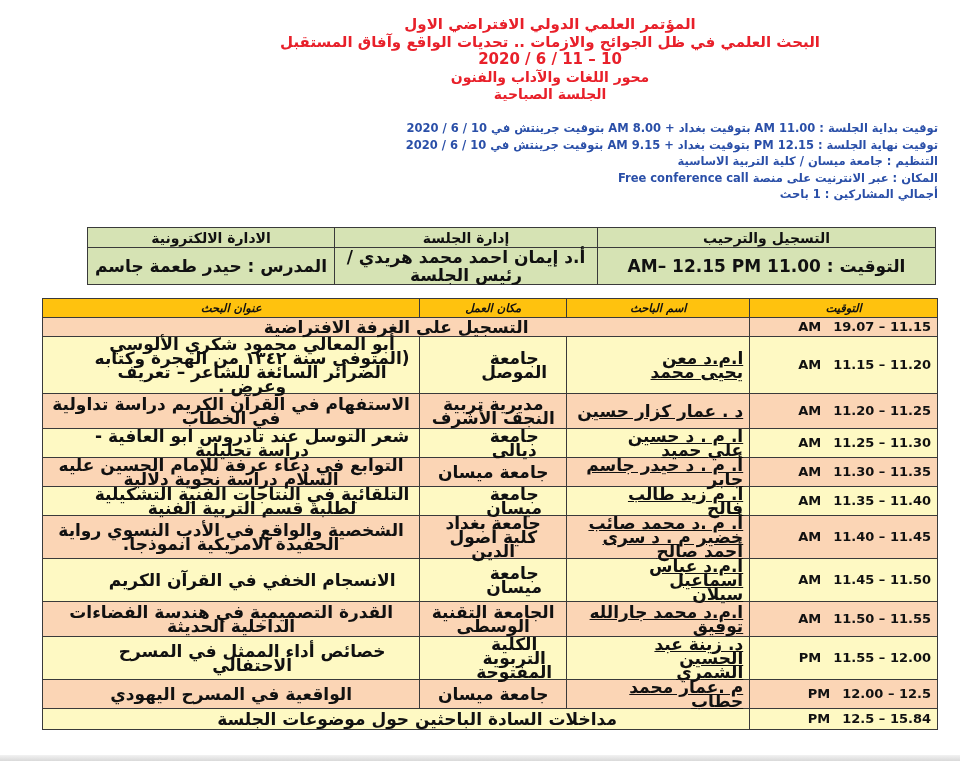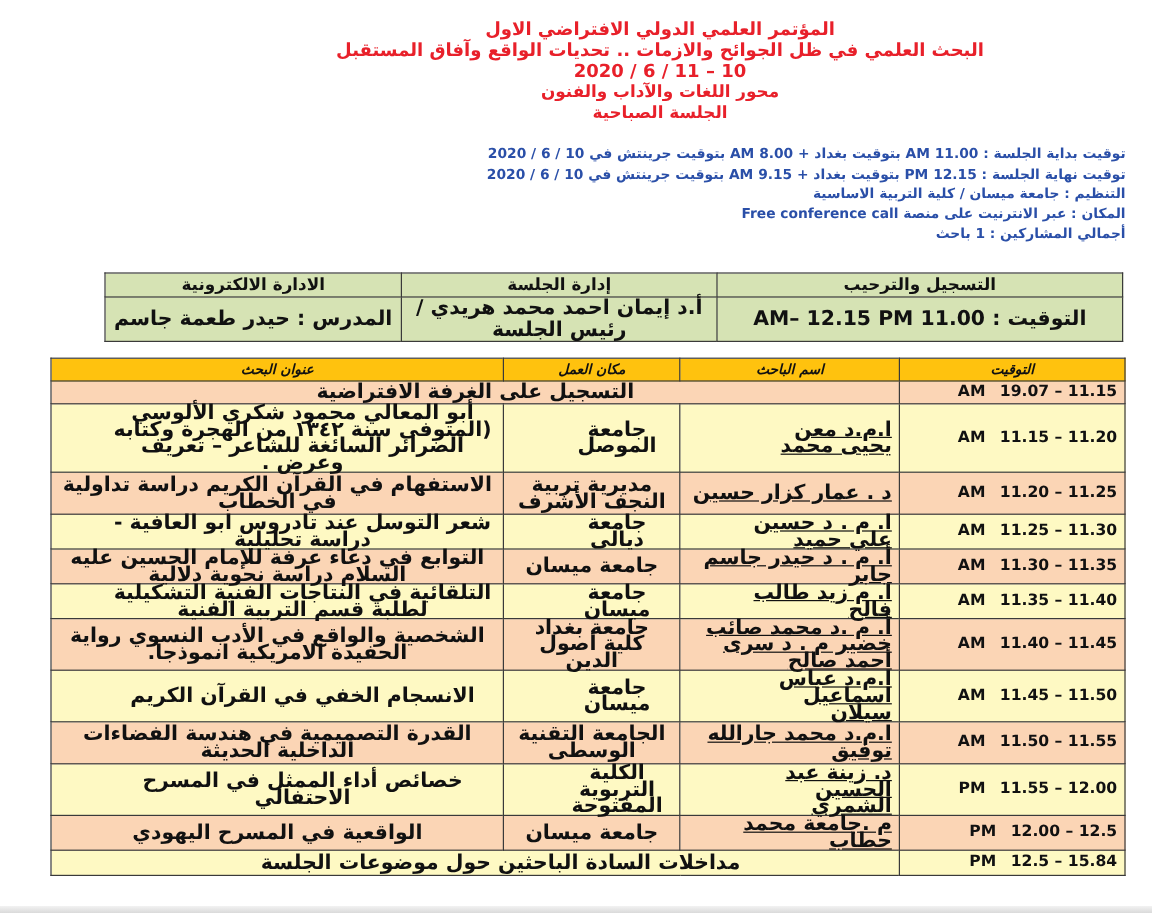--- a/index.html
+++ b/index.html
@@ -133,21 +133,21 @@
         <td class="topic">القدرة التصميمية في هندسة الفضاءات الداخلية الحديثة</td>
       </tr>
       <tr class="bl" style="height: 35px;">
         <td class="time"><span>PM</span><span class="tm-gap"></span><span>11.55 – 12.00</span></td>
         <td class="name">د. زينة عبد  الحسين الشمري</td>
         <td class="place">الكلية التربوية المفتوحة</td>
         <td class="topic">خصائص أداء الممثل في المسرح الاحتفالي</td>
       </tr>
       <tr class="pe" style="height: 21px;">
         <td class="time"><span>PM</span><span class="tm-gap"></span><span>12.00 – 12.5</span></td>
-        <td class="name">م .جامعة محمد حطاب</td>
+        <td class="name">م .عمار محمد حطاب</td>
         <td class="place">جامعة ميسان</td>
         <td class="topic">الواقعية  في المسرح اليهودي</td>
       </tr>
       <tr class="bl" style="height: 21px;">
         <td class="time"><span>PM</span><span class="tm-gap"></span><span>12.5 – 15.84</span></td>
         <td colspan="3">مداخلات السادة الباحثين حول موضوعات الجلسة</td>
       </tr>
     </tbody>
 </table>
 

